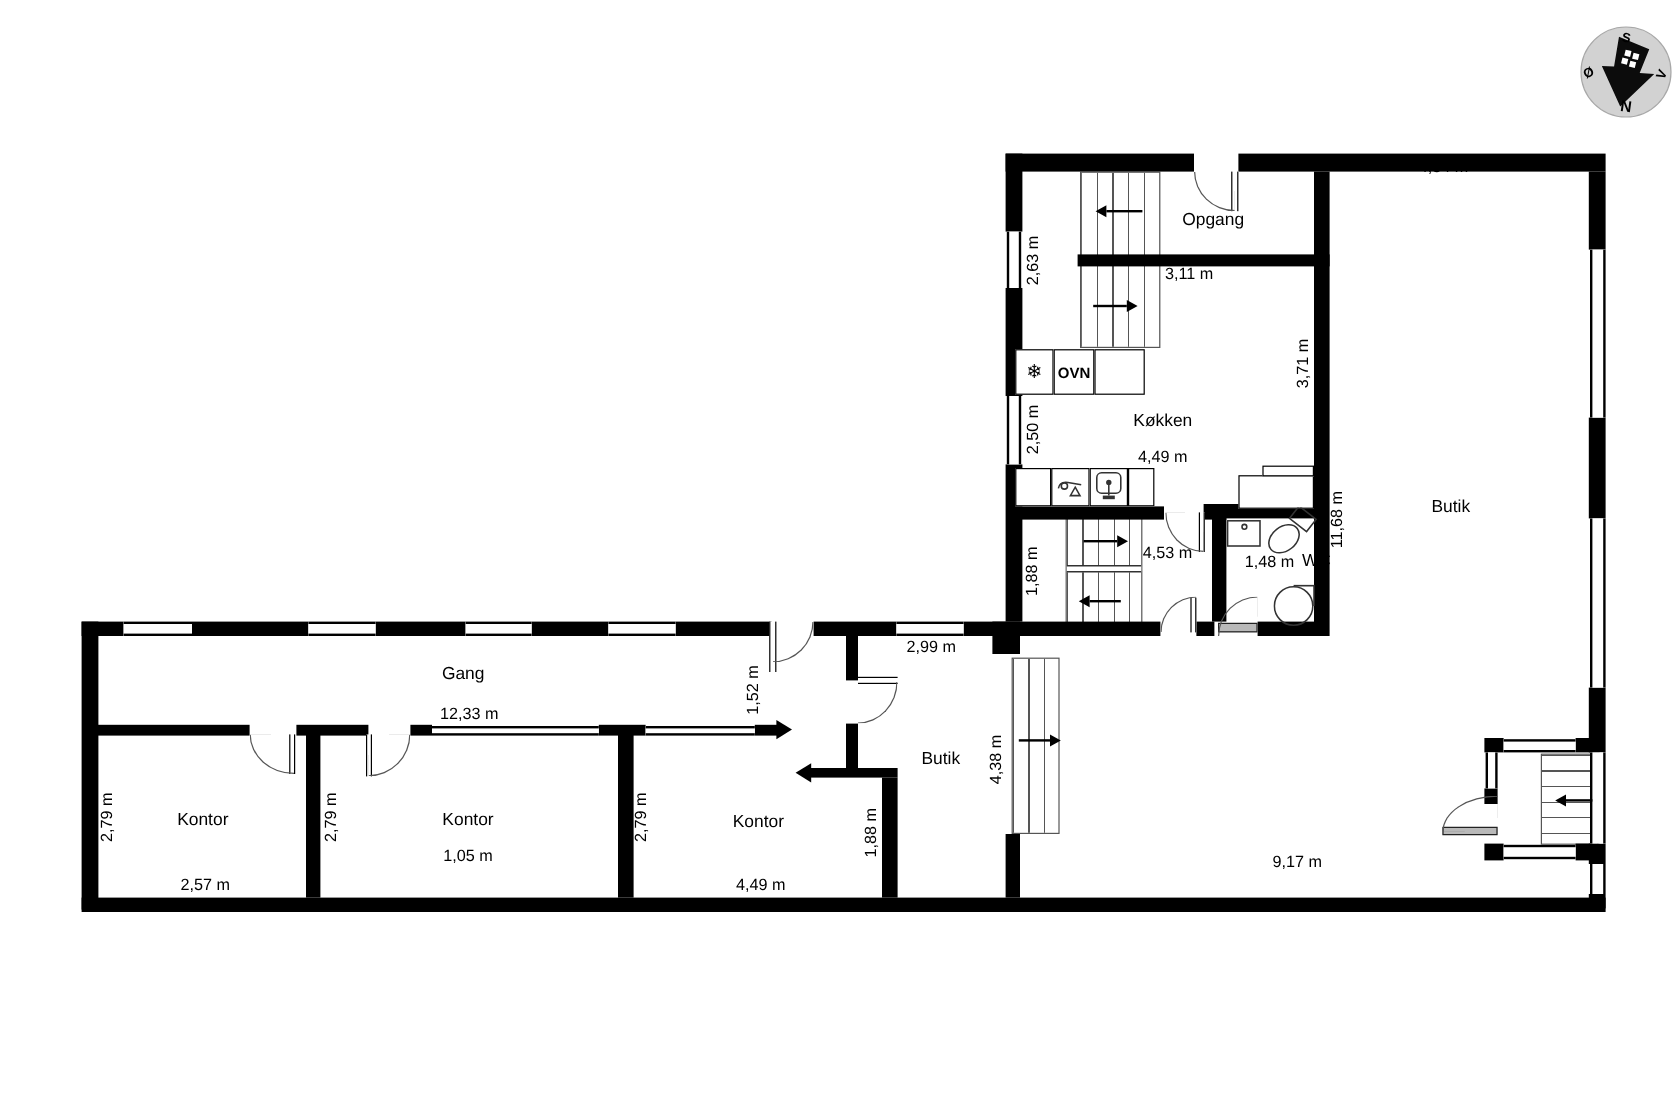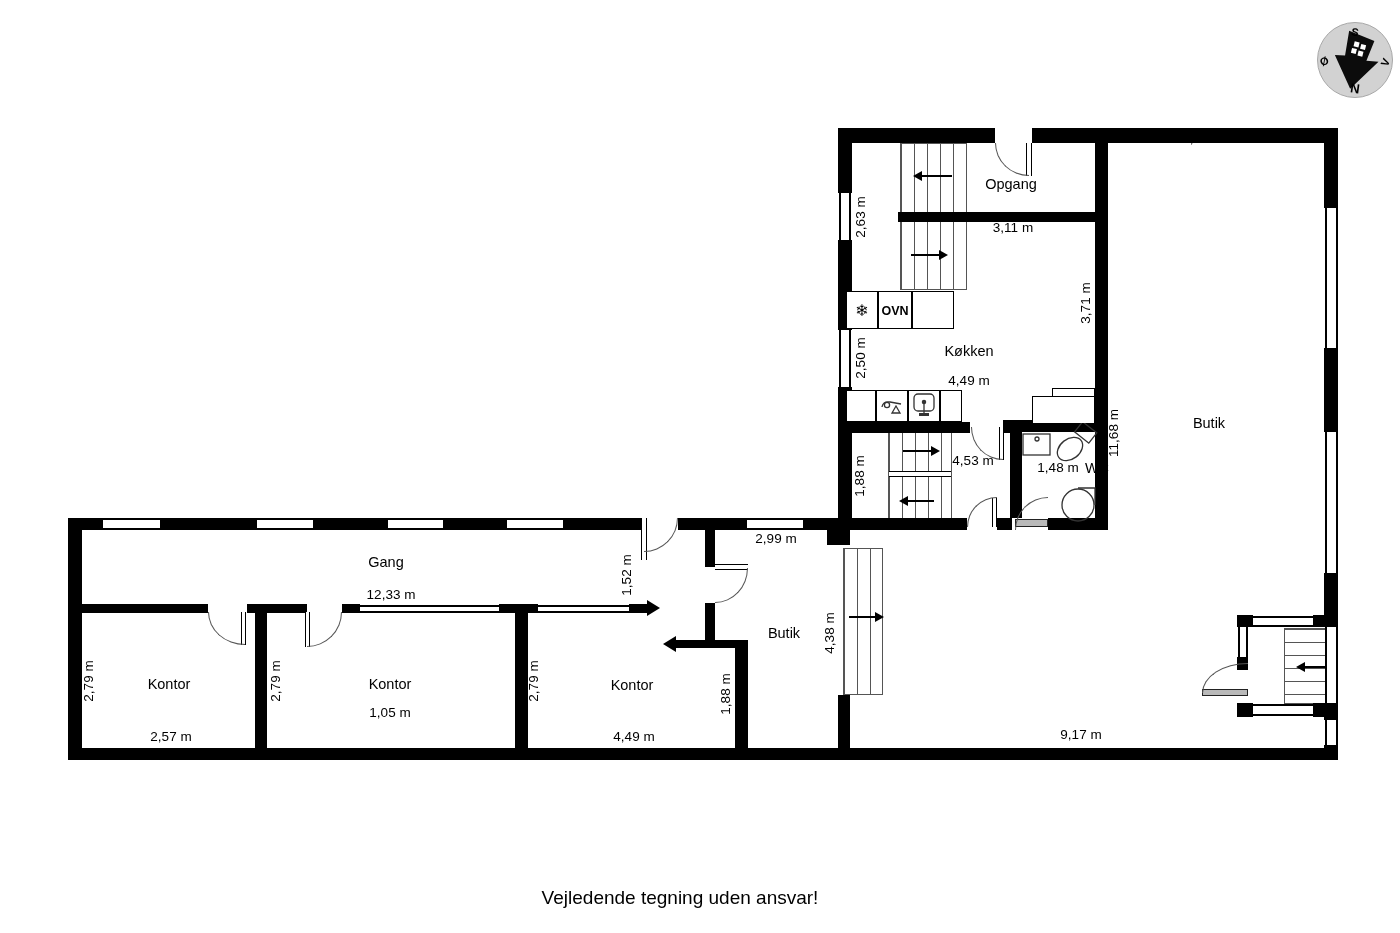--- a/index.html
+++ b/index.html
@@ -191,54 +191,53 @@
   <span class="lbl room" style="left:969px;top:351px">Køkken</span>
   <span class="lbl room" style="left:1097px;top:468px">WC</span>
   <span class="lbl room" style="left:1209px;top:423px">Butik</span>
   <span class="lbl room" style="left:386px;top:562px">Gang</span>
   <span class="lbl room" style="left:784px;top:633px">Butik</span>
   <span class="lbl room" style="left:169px;top:684px">Kontor</span>
   <span class="lbl room" style="left:390px;top:684px">Kontor</span>
   <span class="lbl room" style="left:632px;top:685px">Kontor</span>
 
   <span class="lbl v" style="left:861px;top:217px">2,63 m</span>
-  <span class="lbl" style="left:1013px;top:228px">3,11 m</span>
+  <span class="lbl" style="left:991px;top:228px">3,11 m</span>
   <span class="lbl" style="left:1203px;top:139px">4,34 m</span>
   <span class="lbl v" style="left:1086px;top:303px">3,71 m</span>
   <span class="lbl v" style="left:861px;top:358px">2,50 m</span>
   <span class="lbl" style="left:969px;top:381px">4,49 m</span>
   <span class="lbl v" style="left:1114px;top:433px">11,68 m</span>
   <span class="lbl v" style="left:860px;top:476px">1,88 m</span>
   <span class="lbl" style="left:973px;top:461px">4,53 m</span>
   <span class="lbl" style="left:1058px;top:468px">1,48 m</span>
   <span class="lbl" style="left:776px;top:539px">2,99 m</span>
   <span class="lbl v" style="left:627px;top:575px">1,52 m</span>
   <span class="lbl" style="left:391px;top:595px">12,33 m</span>
   <span class="lbl v" style="left:830px;top:633px">4,38 m</span>
   <span class="lbl v" style="left:726px;top:694px">1,88 m</span>
   <span class="lbl v" style="left:89px;top:681px">2,79 m</span>
   <span class="lbl" style="left:171px;top:737px">2,57 m</span>
   <span class="lbl v" style="left:276px;top:681px">2,79 m</span>
   <span class="lbl" style="left:390px;top:713px">1,05 m</span>
   <span class="lbl v" style="left:534px;top:681px">2,79 m</span>
   <span class="lbl" style="left:634px;top:737px">4,49 m</span>
-  <span class="lbl" style="left:1081px;top:735px">9,17 m</span>
+  <span class="lbl" style="left:1081px;top:718px">9,17 m</span>
 
   <div class="compass">
     <svg width="74" height="74" viewBox="0 0 74 74">
       <g transform="rotate(14 37 38)">
         <polygon points="24,10 51,14 48,35 60,33 39,66 16,37 26,35" fill="#0c0c0c"></polygon>
         <g fill="#fff">
           <rect x="32" y="19" width="5" height="5"></rect>
             <rect x="39" y="20" width="5" height="5"></rect>
           <rect x="31" y="26" width="5" height="5"></rect>
             <rect x="38" y="27" width="5" height="5"></rect>
         </g>
       </g>
     </svg>
     <span class="clb" style="left:50%;top:4px;transform:translate(-50%,0) rotate(10deg)">S</span>
     <span class="clb" style="right:3px;top:34px;transform:rotate(-65deg)">V</span>
     <span class="clb" style="left:2px;top:33px;transform:rotate(-25deg)">Ø</span>
     <span class="clb" style="left:50%;bottom:2px;transform:translate(-50%,0) rotate(8deg);font-size:13px">N</span>
   </div>
 
-  <span class="footer" style="left:680px;top:898px">Vejledende tegning uden ansvar!</span>
 </div>
 
 </body></html>

